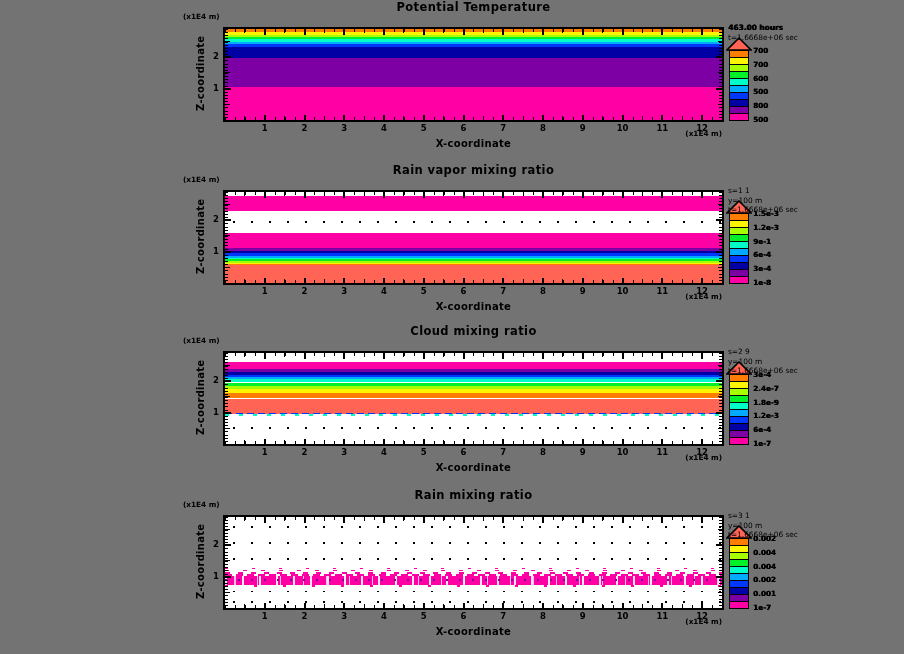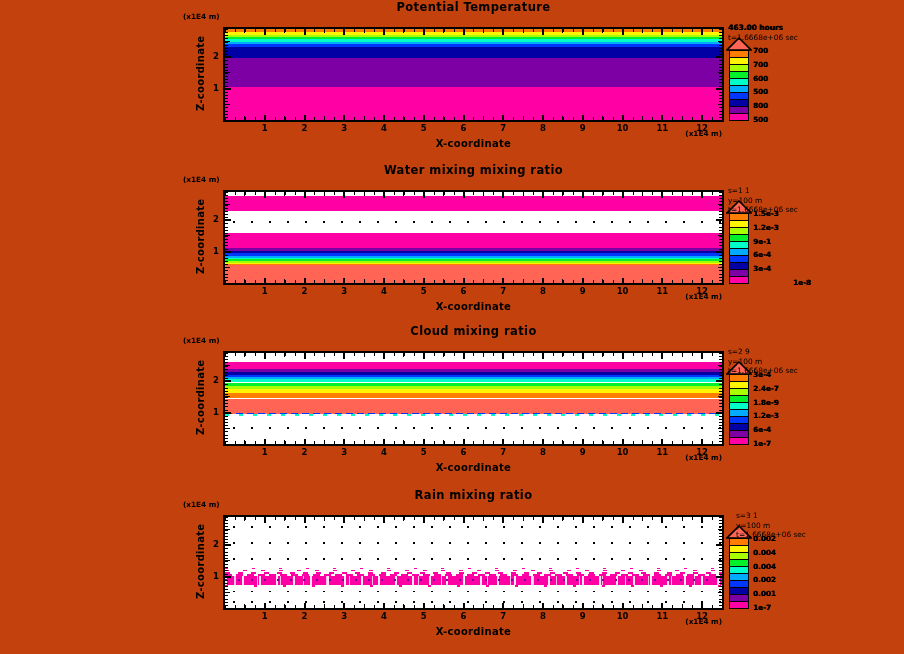--- a/index.html
+++ b/index.html
@@ -1,16 +1,16 @@
 <!DOCTYPE html>
 <html><head>
 <meta charset="utf-8">
 <style>
   html,body{margin:0;padding:0;background:#fff;}
-  #figure{position:relative;width:904px;height:654px;background:#c2410c;overflow:hidden;
+  #figure{position:relative;width:904px;height:654px;background:#737373;overflow:hidden;
           font-family:"DejaVu Sans",sans-serif;color:#000;}
   .t{position:absolute;color:#000;white-space:nowrap;line-height:1.05;}
   .title{font-size:11.5px;font-weight:700;letter-spacing:.4px;}
   .axlab{font-size:10px;font-weight:700;letter-spacing:.3px;}
   .tick{font-size:8.5px;font-weight:700;}
   .unit{font-size:7.3px;font-weight:700;}
   .cblab{font-size:7.2px;font-weight:700;text-shadow:.6px 0 0 #000;}
   .ann{font-size:7.4px;font-weight:400;}
   .ann.ov{font-weight:700;text-shadow:.7px 0 0 #000;}
   .abs{position:absolute;}
@@ -133,21 +133,21 @@
       <div class="t cblab abs" style="left: 753px; top: 74.6px;">600</div>
       <div class="t cblab abs" style="left: 753px; top: 88.4px;">500</div>
       <div class="t cblab abs" style="left: 753px; top: 102.2px;">800</div>
       <div class="t cblab abs" style="left: 753px; top: 116px;">500</div>
       <div class="abs" style="left: 728px; top: 24px; width: 90px; z-index: 5;">
         <div class="t ann ov " style="position: relative; display: block; margin-bottom: 1.8px;">463.00 hours</div>
         <div class="t ann " style="position: relative; display: block; margin-bottom: 1.8px;">t=1.6668e+06 sec</div>
       </div>
     </div>
     <div class="abs" style="left: 0px; top: 0px; width: 904px; height: 0px;">
-      <div class="t title abs" style="left: 225px; top: 164px; width: 497px; text-align: center; white-space: nowrap;">Water mixing mixing ratio</div>
+      <div class="t title abs" style="left: 225px; top: 164px; width: 497px; text-align: center; white-space: nowrap;">Rain vapor mixing ratio</div>
       <div class="t unit abs" style="left: 183px; top: 176px;">(x1E4 m)</div>
       <div class="t axlab abs" style="left: 151px; top: 230.5px; width: 100px; text-align: center; transform: rotate(-90deg); transform-origin: center center;">Z-coordinate</div>
       <div class="abs" style="left: 223px; top: 190px; width: 497px; height: 91px; border: 2px solid rgb(0, 0, 0); background: rgb(255, 255, 255); overflow: hidden;">
         <div class="abs" style="left: 0px; right: 0px; top: 73.11px; height: 17.89px; background: rgb(255, 100, 85);"></div>
         <div class="abs" style="left: 0px; right: 0px; top: 72.17px; height: 0.94px; background: rgb(255, 125, 0);"></div>
         <div class="abs" style="left: 0px; right: 0px; top: 70.6px; height: 1.57px; background: rgb(255, 245, 0);"></div>
         <div class="abs" style="left: 0px; right: 0px; top: 69.03px; height: 1.57px; background: rgb(168, 255, 0);"></div>
         <div class="abs" style="left: 0px; right: 0px; top: 67.47px; height: 1.57px; background: rgb(0, 240, 42);"></div>
         <div class="abs" style="left: 0px; right: 0px; top: 65.58px; height: 1.88px; background: rgb(0, 255, 200);"></div>
         <div class="abs" style="left: 0px; right: 0px; top: 63.7px; height: 1.88px; background: rgb(0, 170, 255);"></div>
@@ -249,21 +249,21 @@
       <div class="abs" style="left: 729px; top: 248px; width: 20px; height: 8px; background: rgb(0, 170, 255); border: 1px solid rgb(0, 0, 0); box-sizing: border-box;"></div>
       <div class="abs" style="left: 729px; top: 255px; width: 20px; height: 8px; background: rgb(0, 55, 255); border: 1px solid rgb(0, 0, 0); box-sizing: border-box;"></div>
       <div class="abs" style="left: 729px; top: 262px; width: 20px; height: 8px; background: rgb(0, 0, 165); border: 1px solid rgb(0, 0, 0); box-sizing: border-box;"></div>
       <div class="abs" style="left: 729px; top: 269px; width: 20px; height: 8px; background: rgb(125, 0, 165); border: 1px solid rgb(0, 0, 0); box-sizing: border-box;"></div>
       <div class="abs" style="left: 729px; top: 276px; width: 20px; height: 8px; background: rgb(255, 0, 165); border: 1px solid rgb(0, 0, 0); box-sizing: border-box;"></div>
       <div class="t cblab abs" style="left: 753px; top: 210px;">1.5e-3</div>
       <div class="t cblab abs" style="left: 753px; top: 223.8px;">1.2e-3</div>
       <div class="t cblab abs" style="left: 753px; top: 237.6px;">9e-1</div>
       <div class="t cblab abs" style="left: 753px; top: 251.4px;">6e-4</div>
       <div class="t cblab abs" style="left: 753px; top: 265.2px;">3e-4</div>
-      <div class="t cblab abs" style="left: 753px; top: 279px; margin-left: 40px;">1e-8</div>
+      <div class="t cblab abs" style="left: 753px; top: 279px;">1e-8</div>
       <div class="abs" style="left: 728px; top: 187px; width: 90px; z-index: 5;">
         <div class="t ann " style="position: relative; display: block; margin-bottom: 1.8px;">s=1 1</div>
         <div class="t ann " style="position: relative; display: block; margin-bottom: 1.8px;">y=100 m</div>
         <div class="t ann " style="position: relative; display: block; margin-bottom: 1.8px;">t=1.6668e+06 sec</div>
       </div>
     </div>
     <div class="abs" style="left: 0px; top: 0px; width: 904px; height: 0px;">
       <div class="t title abs" style="left: 225px; top: 325px; width: 497px; text-align: center; white-space: nowrap;">Cloud mixing ratio</div>
       <div class="t unit abs" style="left: 183px; top: 337px;">(x1E4 m)</div>
       <div class="t axlab abs" style="left: 151px; top: 391.5px; width: 100px; text-align: center; transform: rotate(-90deg); transform-origin: center center;">Z-coordinate</div>
@@ -500,19 +500,19 @@
       <div class="abs" style="left: 729px; top: 580px; width: 20px; height: 8px; background: rgb(0, 55, 255); border: 1px solid rgb(0, 0, 0); box-sizing: border-box;"></div>
       <div class="abs" style="left: 729px; top: 587px; width: 20px; height: 8px; background: rgb(0, 0, 165); border: 1px solid rgb(0, 0, 0); box-sizing: border-box;"></div>
       <div class="abs" style="left: 729px; top: 594px; width: 20px; height: 8px; background: rgb(125, 0, 165); border: 1px solid rgb(0, 0, 0); box-sizing: border-box;"></div>
       <div class="abs" style="left: 729px; top: 601px; width: 20px; height: 8px; background: rgb(255, 0, 165); border: 1px solid rgb(0, 0, 0); box-sizing: border-box;"></div>
       <div class="t cblab abs" style="left: 753px; top: 535px;">0.002</div>
       <div class="t cblab abs" style="left: 753px; top: 548.8px;">0.004</div>
       <div class="t cblab abs" style="left: 753px; top: 562.6px;">0.004</div>
       <div class="t cblab abs" style="left: 753px; top: 576.4px;">0.002</div>
       <div class="t cblab abs" style="left: 753px; top: 590.2px;">0.001</div>
       <div class="t cblab abs" style="left: 753px; top: 604px;">1e-7</div>
-      <div class="abs" style="left: 728px; top: 512px; width: 90px; z-index: 5; margin-left: 8px;">
+      <div class="abs" style="left: 728px; top: 512px; width: 90px; z-index: 5;">
         <div class="t ann " style="position: relative; display: block; margin-bottom: 1.8px;">s=3 1</div>
         <div class="t ann " style="position: relative; display: block; margin-bottom: 1.8px;">y=100 m</div>
         <div class="t ann " style="position: relative; display: block; margin-bottom: 1.8px;">t=1.6668e+06 sec</div>
       </div>
     </div>
   </div>
 
 </body></html>

